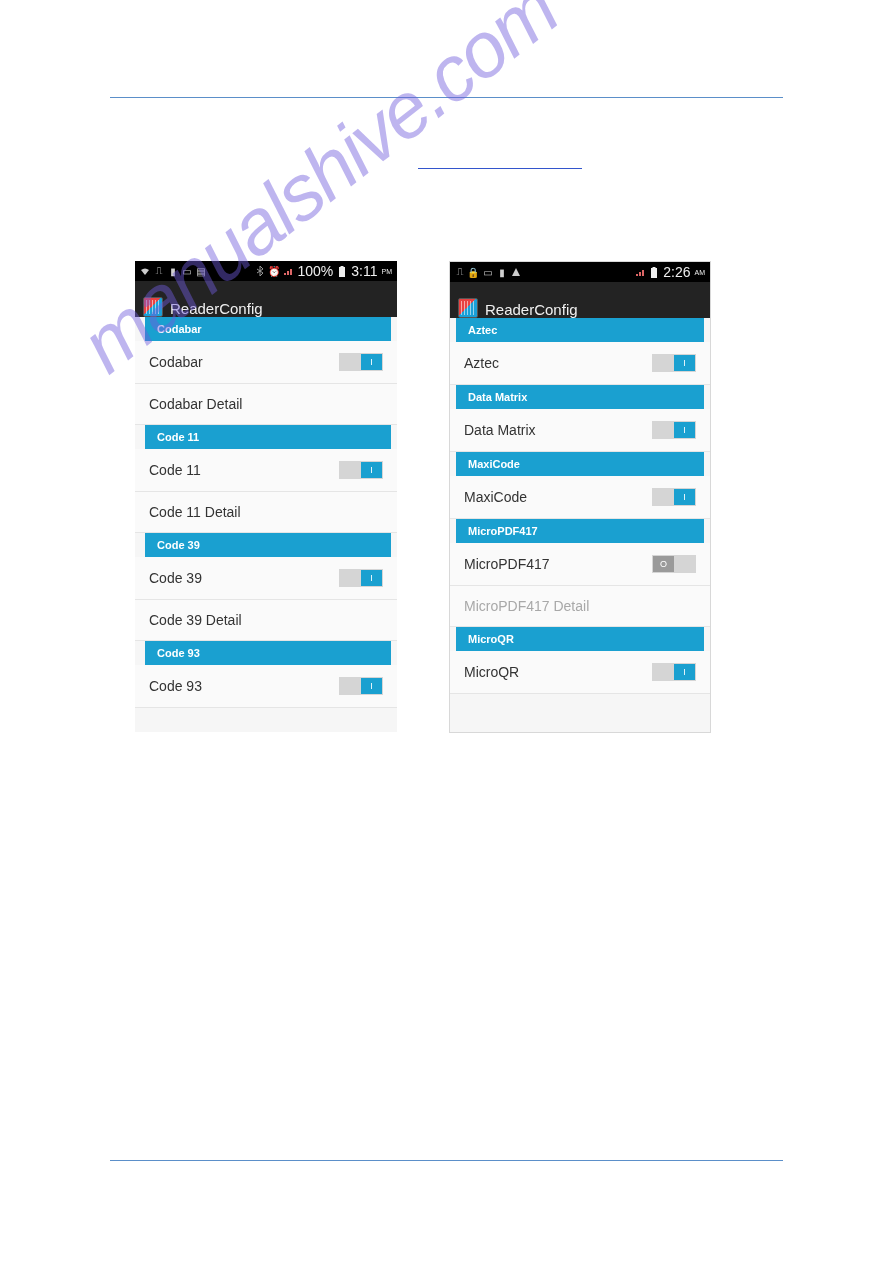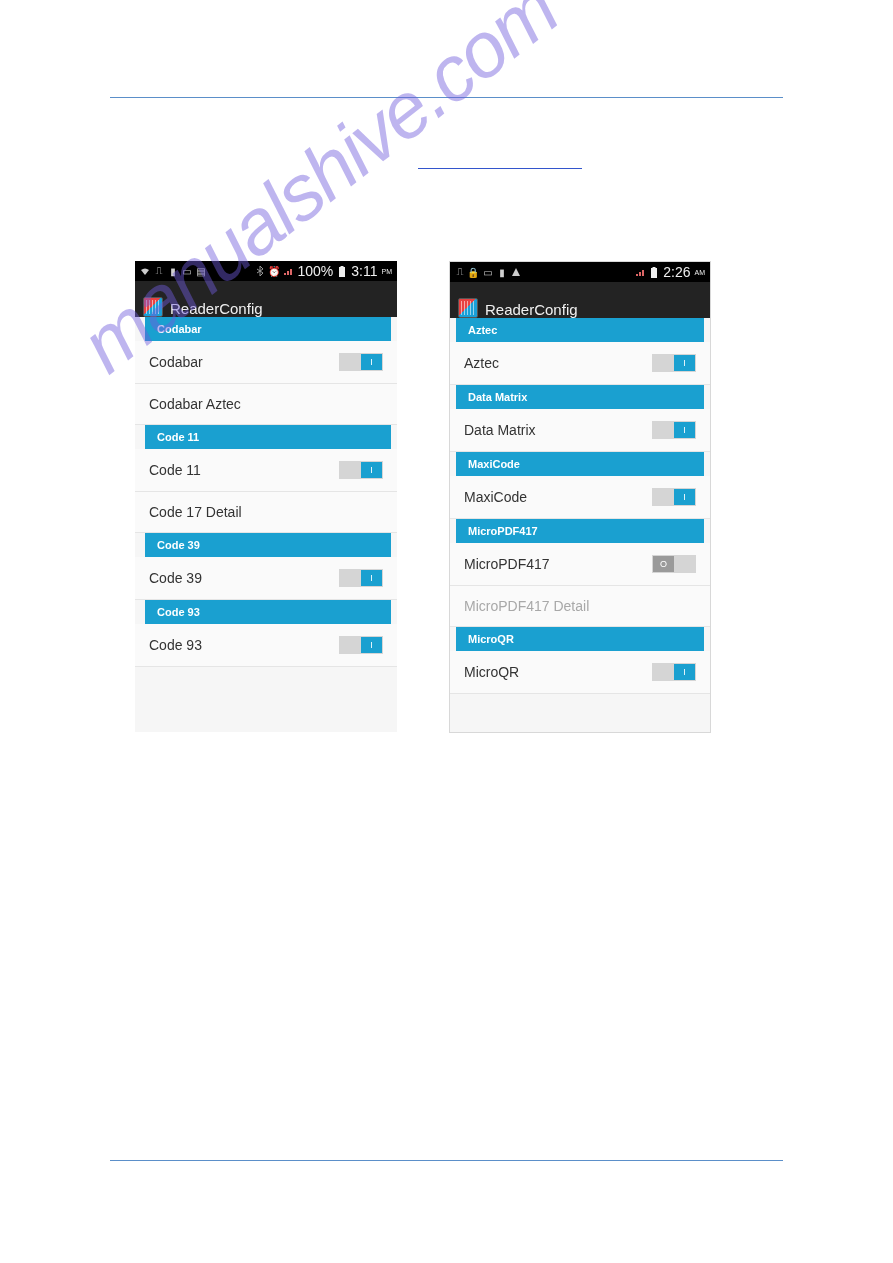--- a/index.html
+++ b/index.html
@@ -198,38 +198,41 @@
   </div>
   <div id="left-list">
       <div class="section-header">Codabar</div>
       <div class="row">
         <span class="row-label">Codabar</span>
         <div class="toggle on">
           <div class="knob">I</div>
         </div>
       </div>
       <div class="row">
-        <span class="row-label">Codabar Aztec</span>
+        <span class="row-label">Codabar Detail</span>
       </div>
       <div class="section-header">Code 11</div>
       <div class="row">
         <span class="row-label">Code 11</span>
         <div class="toggle on">
           <div class="knob">I</div>
         </div>
       </div>
       <div class="row">
-        <span class="row-label">Code 17 Detail</span>
+        <span class="row-label">Code 11 Detail</span>
       </div>
       <div class="section-header">Code 39</div>
       <div class="row">
         <span class="row-label">Code 39</span>
         <div class="toggle on">
           <div class="knob">I</div>
         </div>
+      </div>
+      <div class="row">
+        <span class="row-label">Code 39 Detail</span>
       </div>
       <div class="section-header">Code 93</div>
       <div class="row">
         <span class="row-label">Code 93</span>
         <div class="toggle on">
           <div class="knob">I</div>
         </div>
       </div>
     </div>
 </div>

